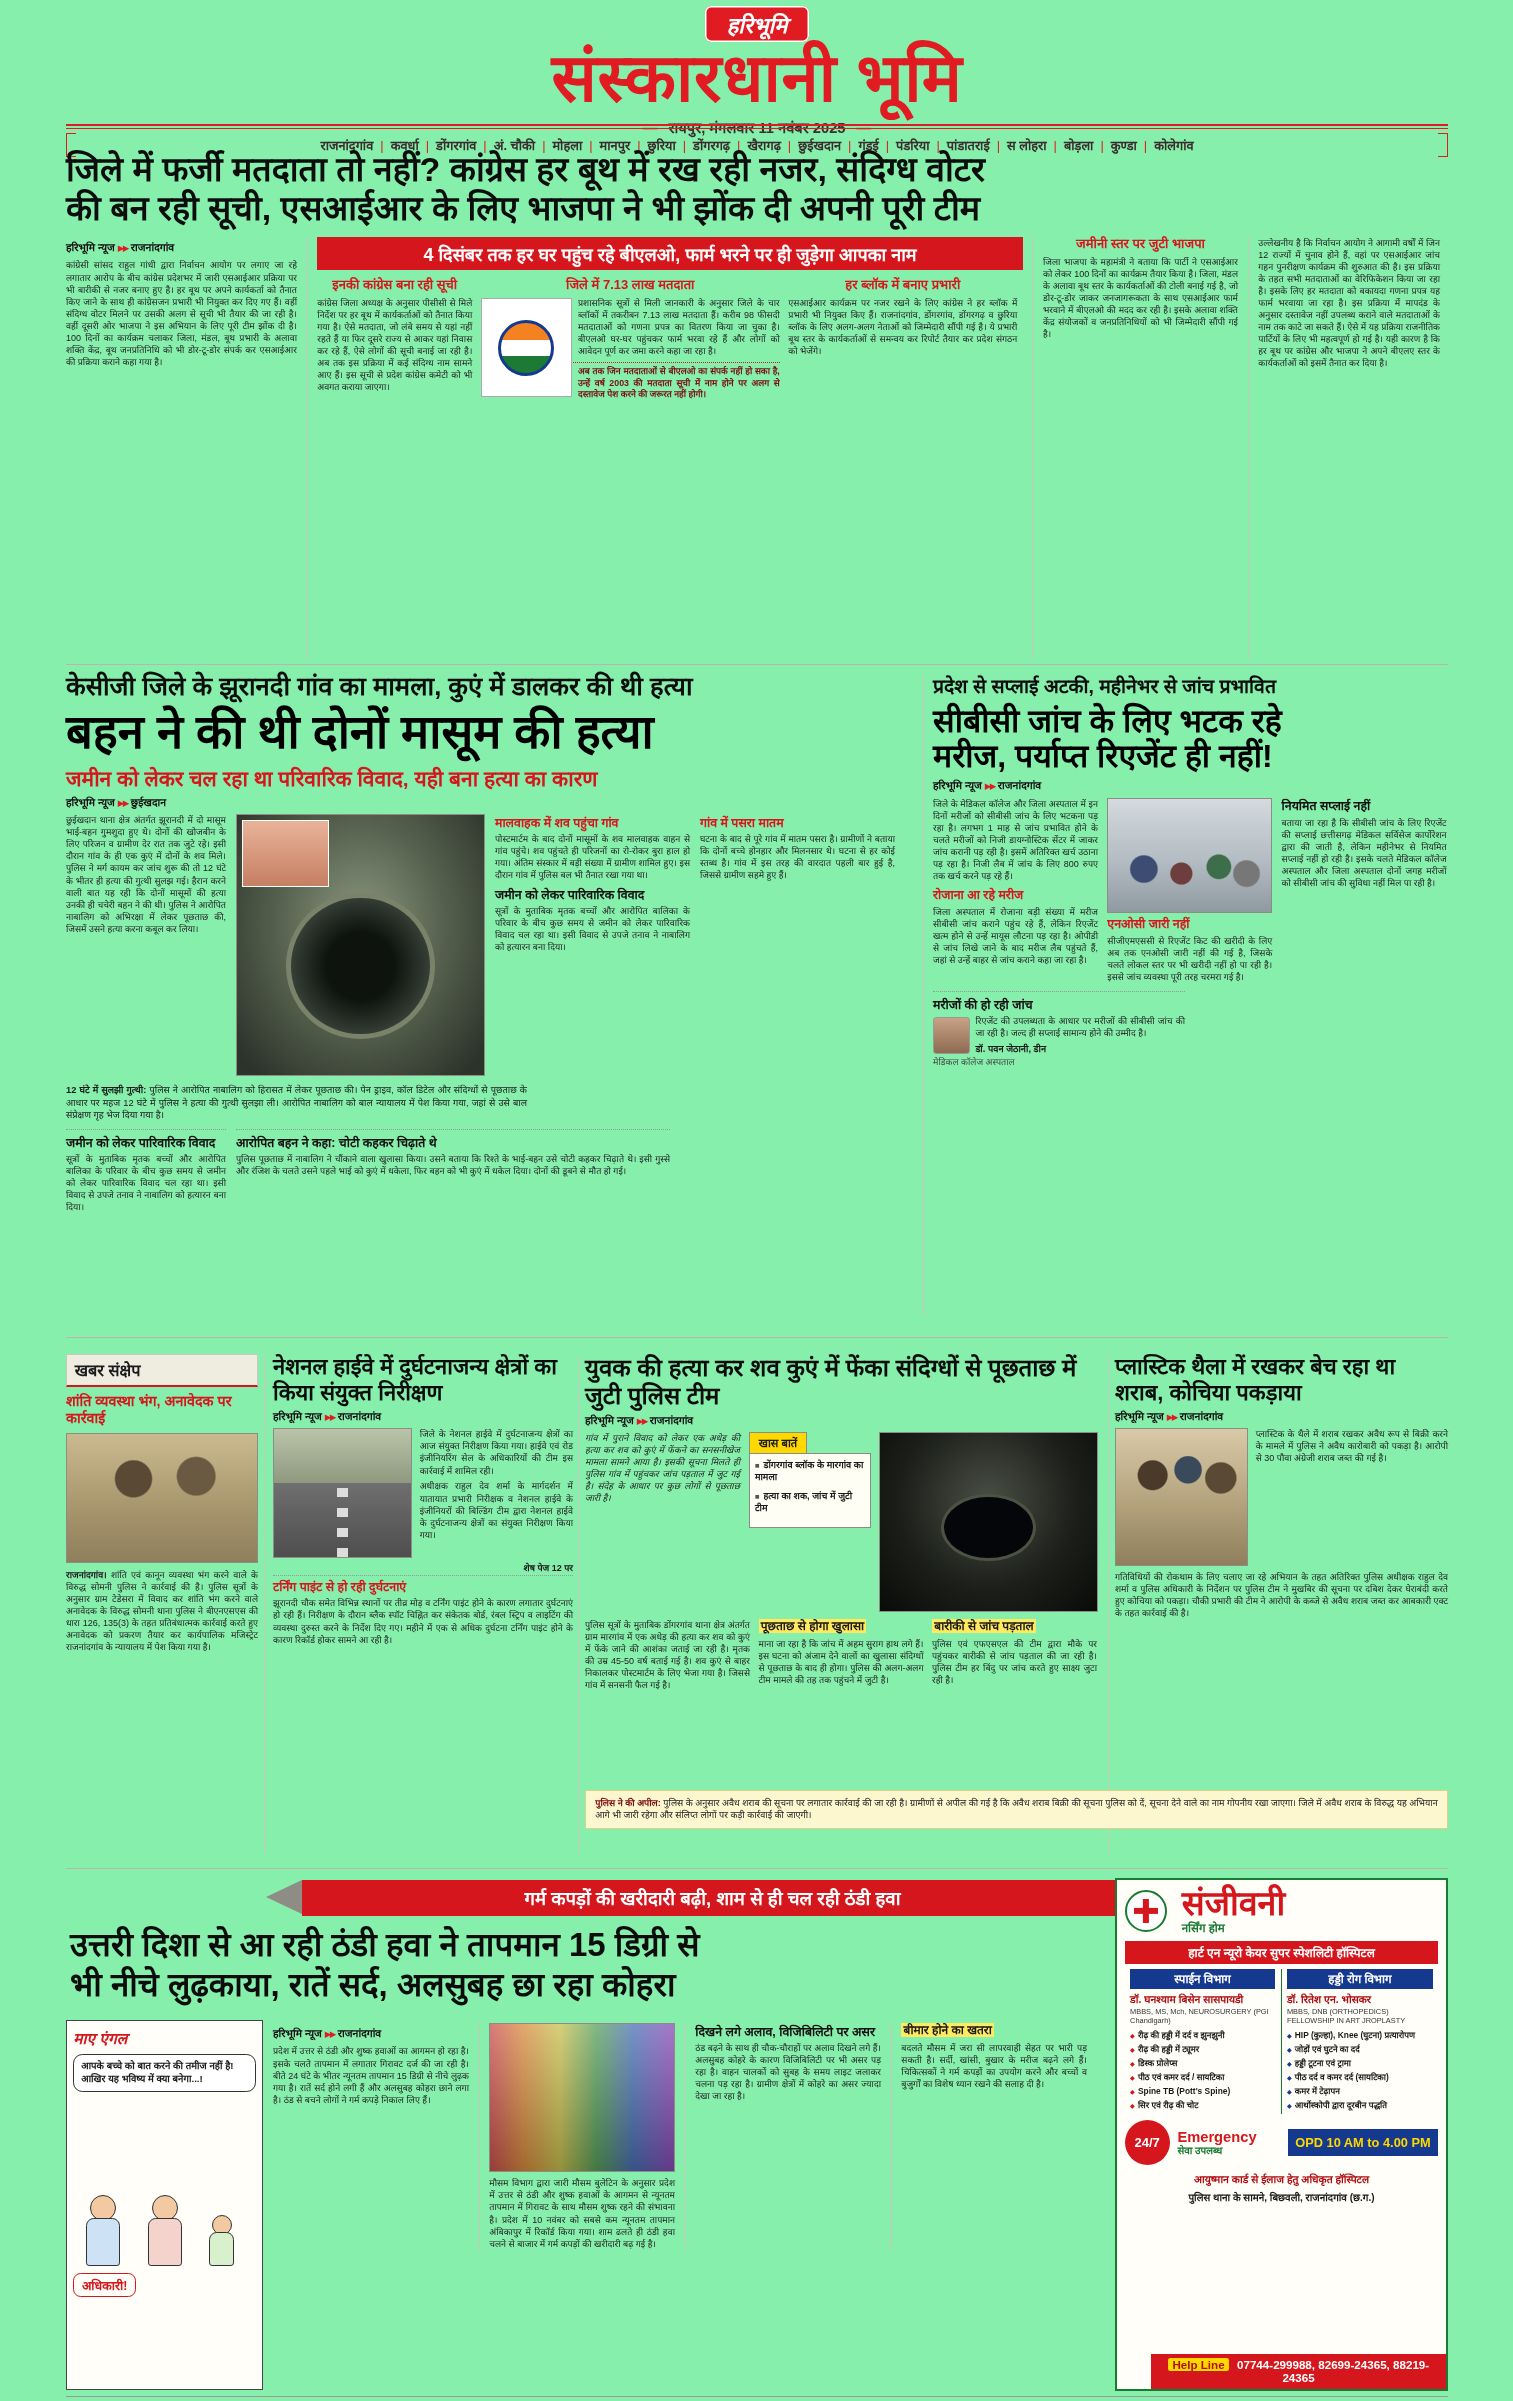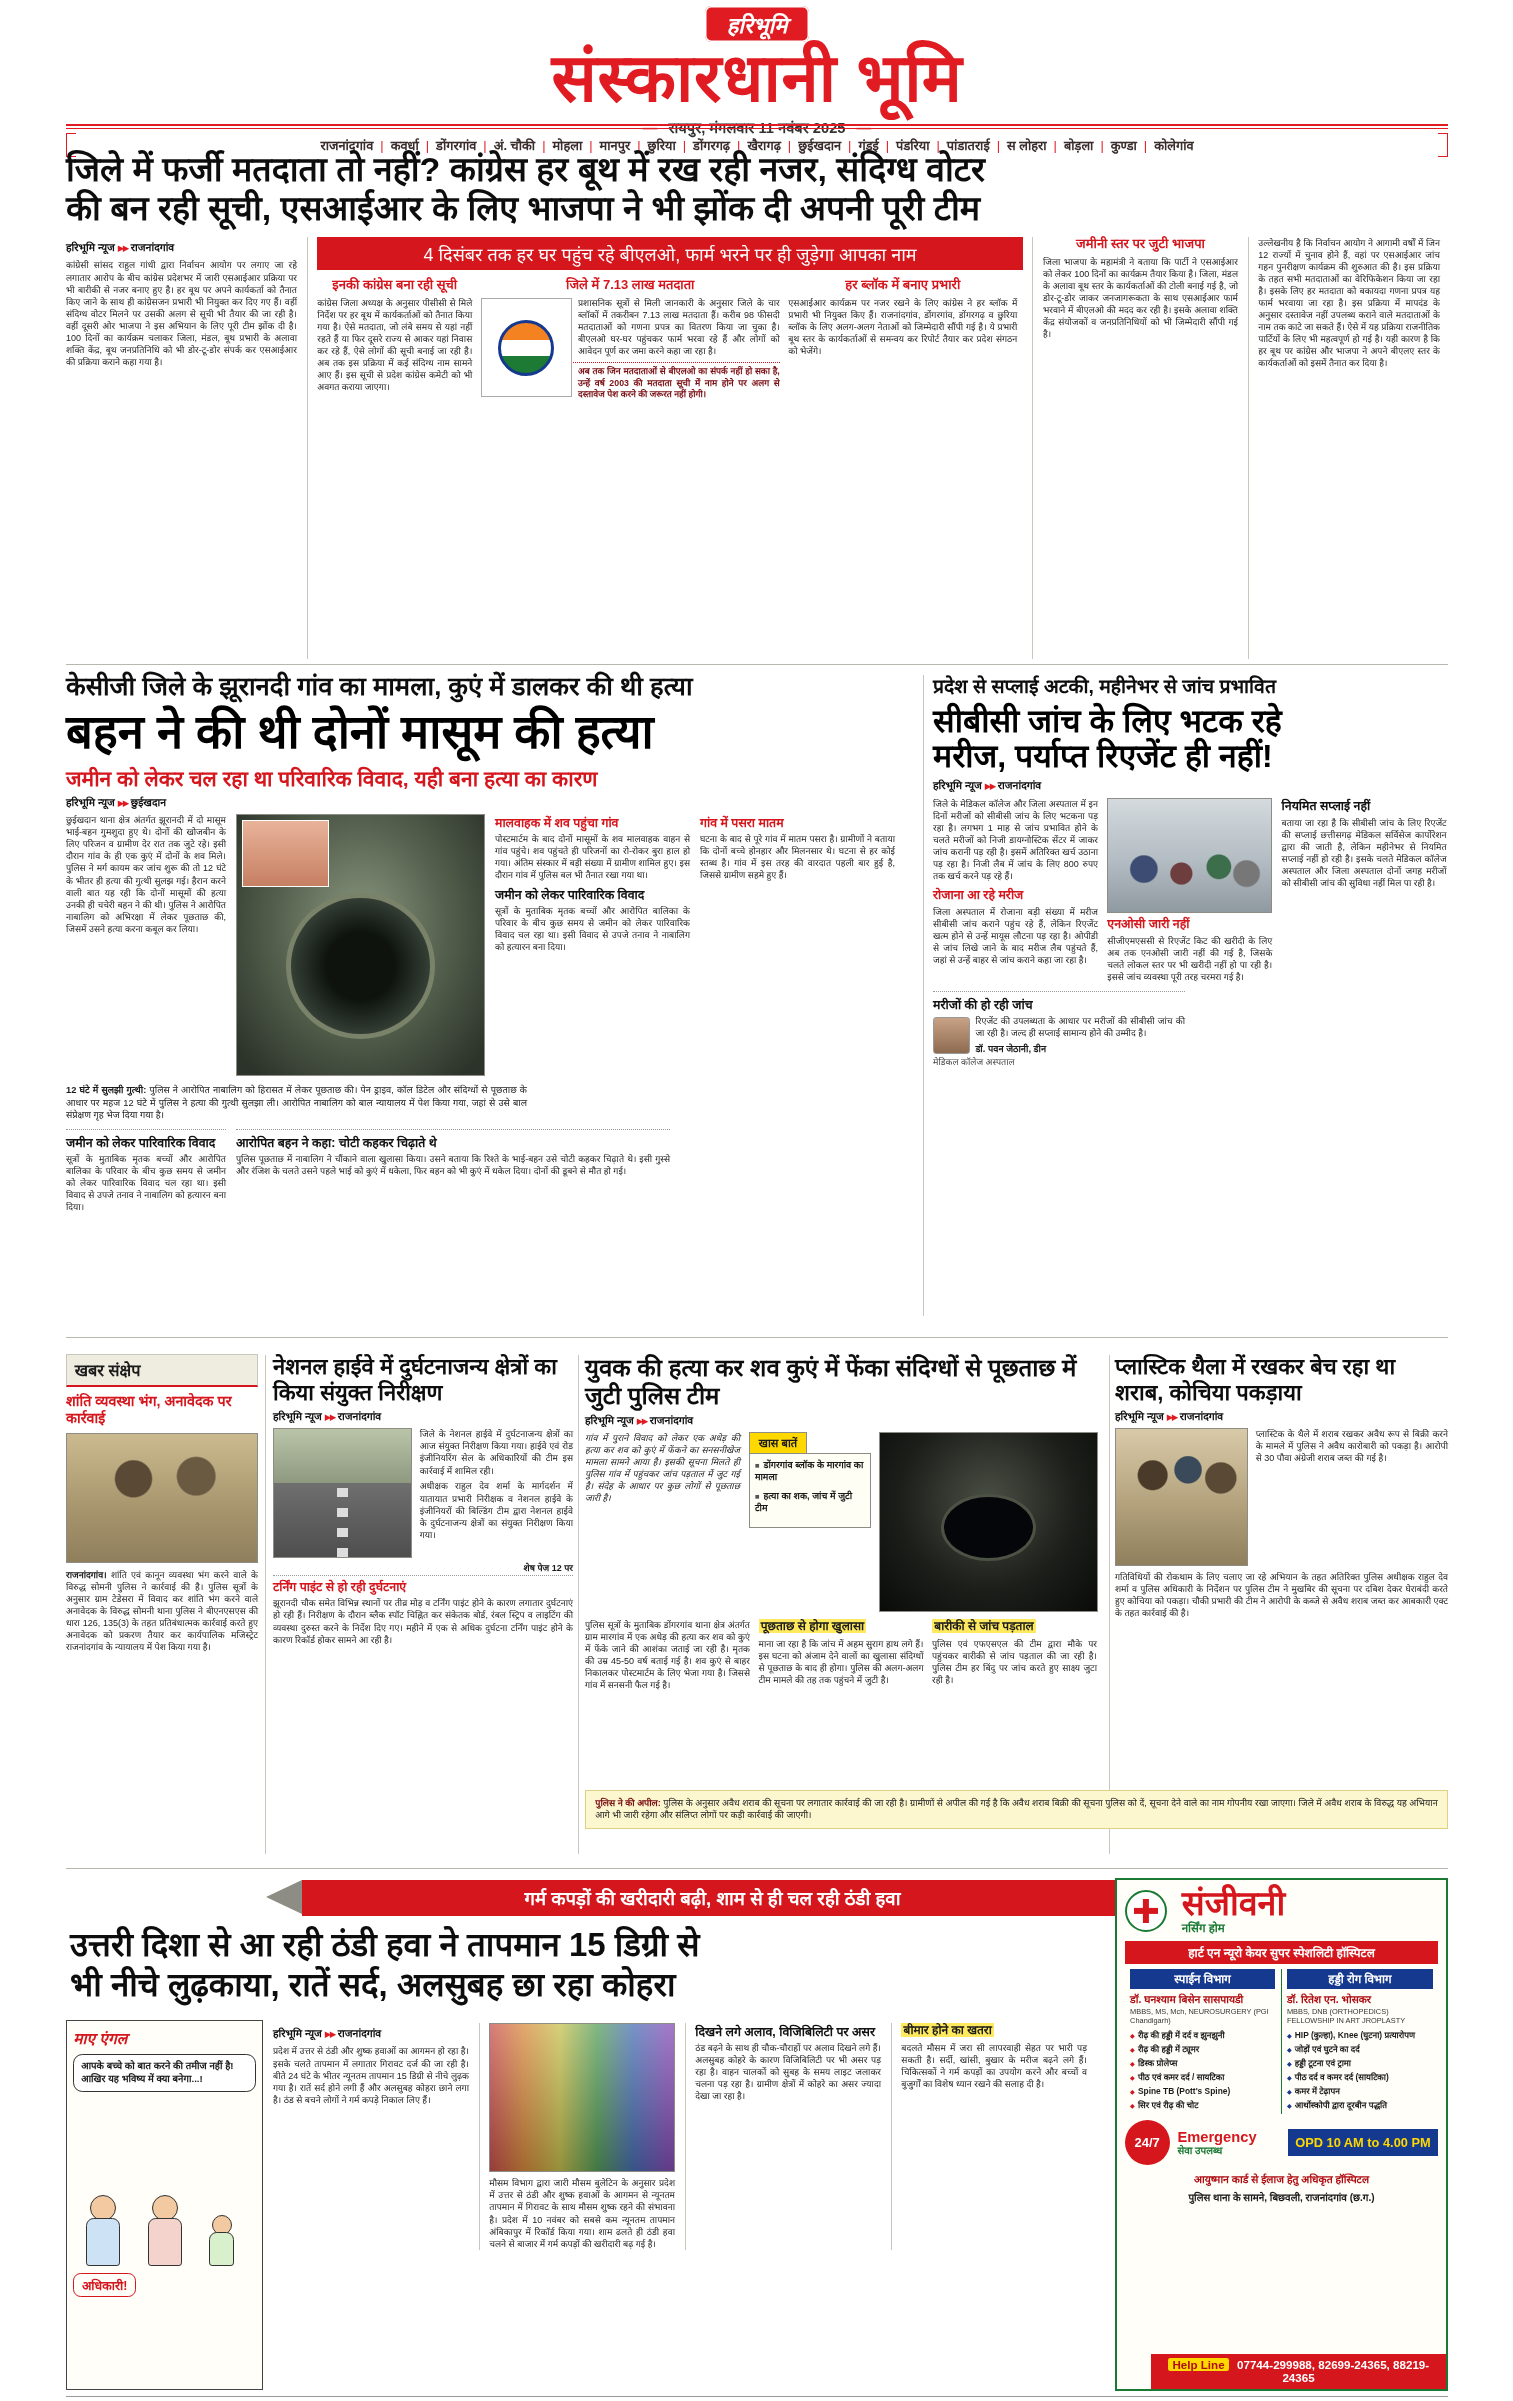--- a/index.html
+++ b/index.html
@@ -1,17 +1,17 @@
 <!DOCTYPE html>
 <html lang="hi" style="font-size:12.4px"><head>
 <meta charset="utf-8">
 <style>
   * { box-sizing: border-box; margin: 0; padding: 0; }
   body { background:#e8e6e0; font-family:"Liberation Sans","DejaVu Sans",sans-serif; }
-  .page { position:relative; width:1514px; height:2401px; margin:0 auto; background:#ffffff; color:#1b1b1b; overflow:hidden; }
+  .page { position:relative; width:1514px; height:2401px; margin:0 auto; background:#86efac; color:#1b1b1b; overflow:hidden; }
 
   
   .masthead { position:absolute; top:6.2px; left:0; width:100%; text-align:center; }
   .mast-logo { display:inline-block; background:#e01b22; color:#fff; font-weight:800; font-style:italic; font-size:22px; padding:3.1px 22px; border-radius:6.2px; box-shadow:0 0 0 1.5px #fff inset; }
   .mast-title { font-size:67px; font-weight:800; color:#e01b22; line-height:1.02; margin-top:1.5px; letter-spacing:0.8px; }
   .mast-date { font-size:14.7px; font-weight:700; color:#333; margin-top:4.6px; }
   .mast-date::before, .mast-date::after { content:"—"; color:#e01b22; margin:0 11px; }
   .mast-rule-a { position:absolute; top:124px; left:66px; width:1382px; border-top:2.3px solid #e01b22; }
   .mast-rule-b { position:absolute; top:128px; left:66px; width:1382px; border-top:0.8px solid #e01b22; }
 
@@ -34,21 +34,21 @@
   .vr { position:absolute; border-left:0.8px solid #c9c7bd; }
   .hrule { position:absolute; left:66px; width:1382px; border-top:0.8px solid #b9b7ad; }
 
   
   .lead-head { position:absolute; top:150px; left:66px; width:1382px; font-size:34px; font-weight:800; line-height:1.16; color:#0d0d0d; }
   .lead-grid { position:absolute; top:237px; left:66px; width:1382px; height:422px; display:flex; gap:10px; }
   .lcol.c1 { width:231px; }
   .lcol.c2 { width:726px; border-left:0.8px solid #c9c7bd; border-right:0.8px solid #c9c7bd; padding:0 9.3px; }
   .lcol.c3 { width:195px; }
   .lcol.c4 { width:192px; border-left:0.8px solid #c9c7bd; padding-left:9.3px; }
-  .banner-red { background:#d6161d; color:#fff; font-weight:400; font-size:18px; text-align:center; padding:4.6px 3.1px; margin-bottom:7.7px; }
+  .banner-red { background:#d6161d; color:#fff; font-weight:700; font-size:18px; text-align:center; padding:4.6px 3.1px; margin-bottom:7.7px; }
   .midrow { display:flex; gap:8.5px; }
   .mcol.a { width:155px; } .mcol.b { width:299px; } .mcol.c { width:229px; }
   .eci { float:left; width:91px; height:99px; margin:1.5px 6.2px 3.1px 0; border:0.8px solid #aaa; background:#fff; display:flex; align-items:center; justify-content:center; }
   .eci-circle { width:56px; height:56px; border:3.9px solid #14398f; border-radius:50%; background:linear-gradient(180deg,#f58220 33%,#fff 33% 66%,#1c7a34 66%); }
   .note-red { border-top:0.8px dotted #d6161d; margin-top:4.6px; padding-top:3.9px; font-size:8.8px; line-height:1.3; color:#7a1014; text-align:justify; font-weight:700; }
 
   
   .murder { position:absolute; top:672px; left:66px; width:850px; }
   .m-kicker { font-size:25.6px; font-weight:800; color:#0d0d0d; line-height:1.12; }
   .m-head { font-size:47px; font-weight:800; color:#000; line-height:1.08; margin-top:6.2px; }

